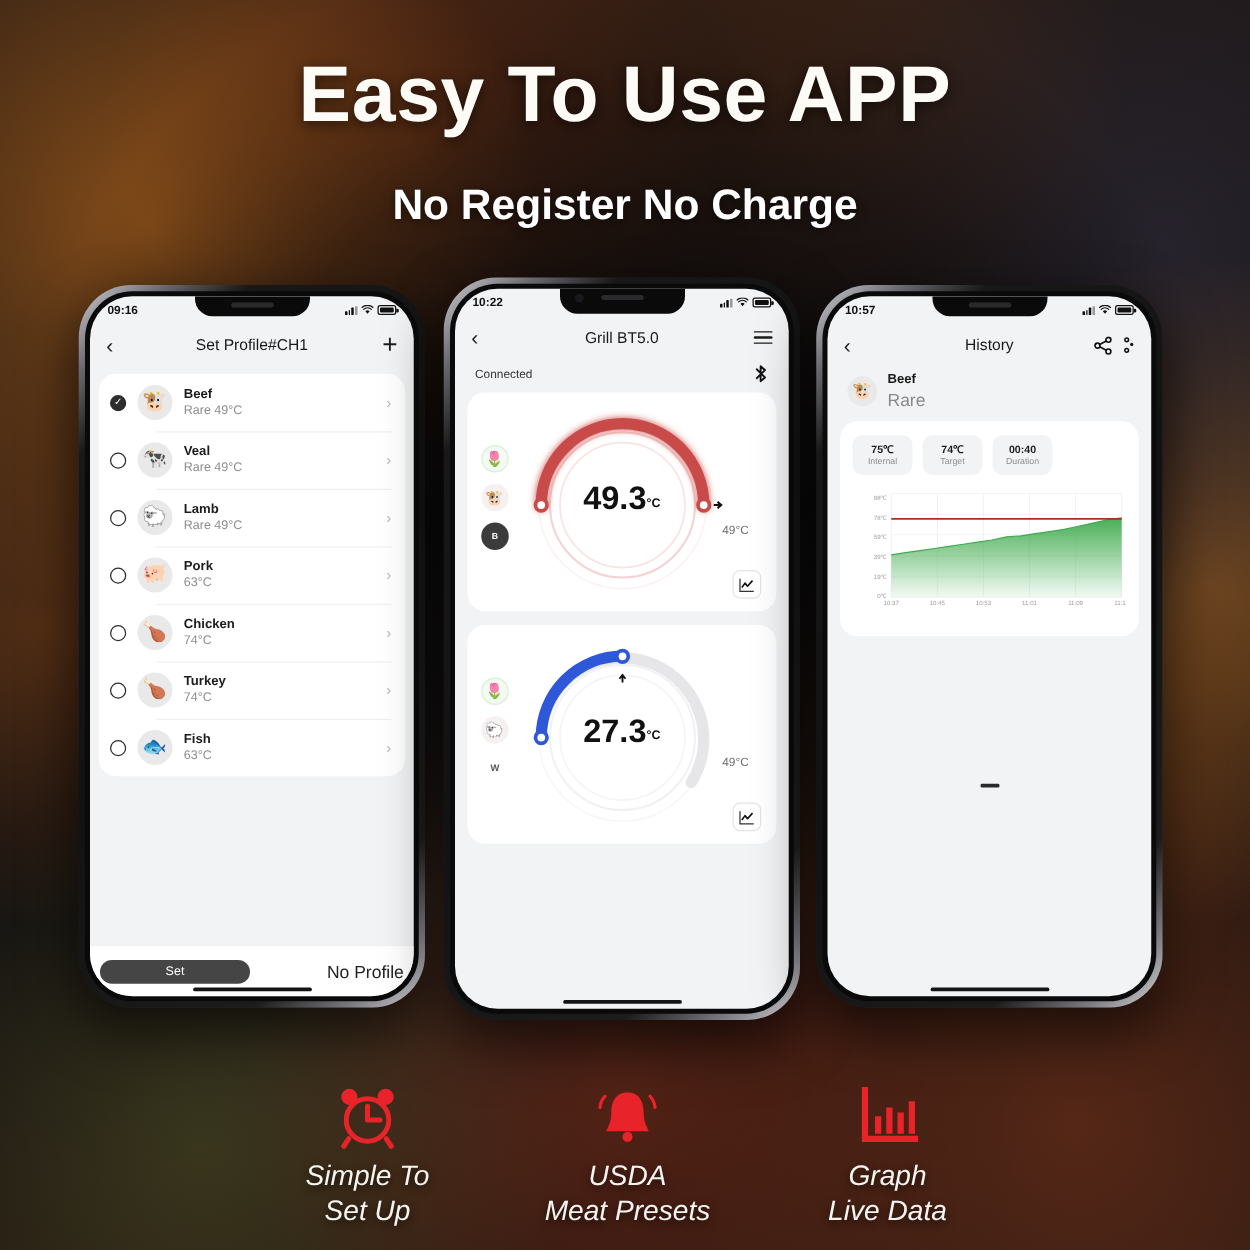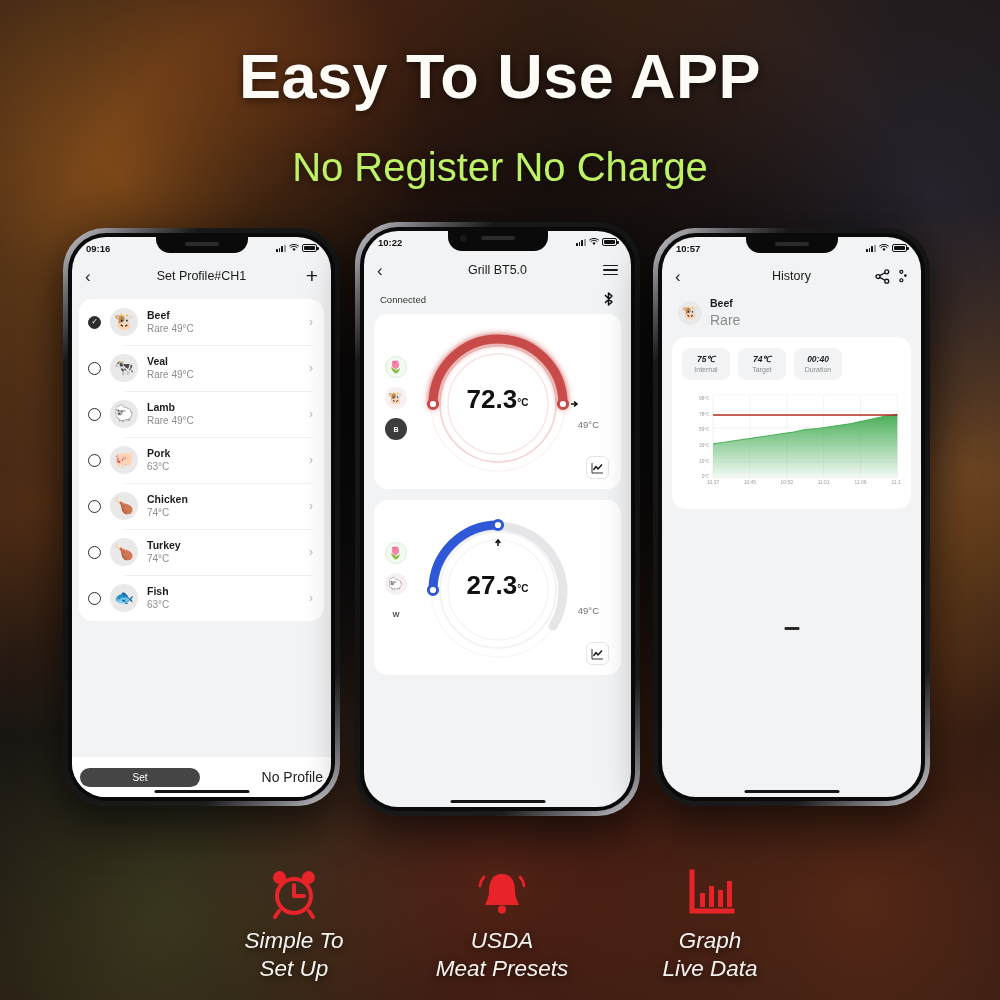--- a/index.html
+++ b/index.html
@@ -39,23 +39,23 @@
     text-align: center;
     color: #fdfbf6;
     font-size: 63px;
     font-weight: bold;
     letter-spacing: 0.5px;
     text-shadow: 0 2px 10px rgba(0,0,0,0.6);
   }
   #subhead {
     position: absolute; top: 145px; left: 0; right: 0;
     text-align: center;
-    color: #bef264;
-    font-size: 40px;
-    font-weight: 400;
+    color: #ffffff;
+    font-size: 34px;
+    font-weight: 700;
     text-shadow: 0 2px 8px rgba(0,0,0,0.55);
   }
 
   
   .phone {
     position: absolute;
     border-radius: 42px;
     background: linear-gradient(135deg,#cfcfd4 0%, #6a6a70 8%, #181818 16%, #121212 50%, #1c1c1c 84%, #7c7c82 93%, #d4d4d8 100%);
     padding: 5px;
     box-shadow: 0 18px 45px rgba(0,0,0,0.65);
@@ -233,21 +233,21 @@
   .meatrow { display:flex; align-items:center; gap:8px; padding: 4px 16px 8px; }
   .hist-card {
     margin: 0 10px; background:#fff; border-radius:14px;
     padding: 11px 10px 12px;
   }
   .chips { display:flex; gap:8px; margin-bottom: 9px; }
   .chip {
     background:#f2f3f4; border-radius:8px;
     padding: 6px 0; width: 48px; text-align:center;
   }
-  .chip-v { font-size: 8.5px; font-weight:bold; color:#1c1c1c; line-height:1.3;font-style:italic;}
+  .chip-v { font-size: 8.5px; font-weight:bold; color:#1c1c1c; line-height:1.3;}
   .chip-l { font-size: 7px; color:#8d8d8d; line-height:1.35;}
   .hchart { position:relative; height: 108px; }
   .dash-mark {
     position:absolute; left:50%; transform:translateX(-50%);
     top: 390px; width: 15px; height:3px; background:#2a2a2a; border-radius:1px;
   }
 
   
   #features {
     position: absolute; left: 4px; right: 0; bottom: 18px;
@@ -447,21 +447,21 @@
 
             <circle cx="85" cy="80" r="58" fill="none" stroke="#f3c9c9" stroke-width="1.6" opacity=".85"></circle>
             <circle cx="85" cy="80" r="50" fill="none" stroke="#f7dada" stroke-width="1.4" opacity=".75"></circle>
             <circle cx="85" cy="80" r="67" fill="none" stroke="#fae9e9" stroke-width="1.3" opacity=".6"></circle>
 
             <path d="M20 80 A65 65 0 0 1 150 80" fill="none" stroke="#c94b48" stroke-width="9" stroke-linecap="round" filter="url(#glow1)"></path>
             <circle cx="20" cy="80" r="4.6" fill="#fff" stroke="#c94b48" stroke-width="3"></circle>
             <circle cx="150" cy="80" r="4.6" fill="#fff" stroke="#c94b48" stroke-width="3"></circle>
             <path d="M158 80 l5 0 M161 77.5 l3 2.5 -3 2.5" stroke="#111" stroke-width="1.6" fill="none"></path>
           </svg>
-          <div class="gval"><span>72.3</span><span class="unit">°C</span></div>
+          <div class="gval"><span>49.3</span><span class="unit">°C</span></div>
         </div>
         <span class="gtarget" style="right:22px; top:105px;">49°C</span>
 
         <div class="chart-btn">
           <svg width="13" height="12" viewBox="0 0 13 12">
             <path d="M1 1 V11 H12" stroke="#333" stroke-width="1" fill="none"></path>
             <path d="M2.5 8 L5 4.5 L7 7 L11 2.5" stroke="#111" stroke-width="1.3" fill="none" stroke-linejoin="round"></path>
           </svg>
         </div>
       </div>

